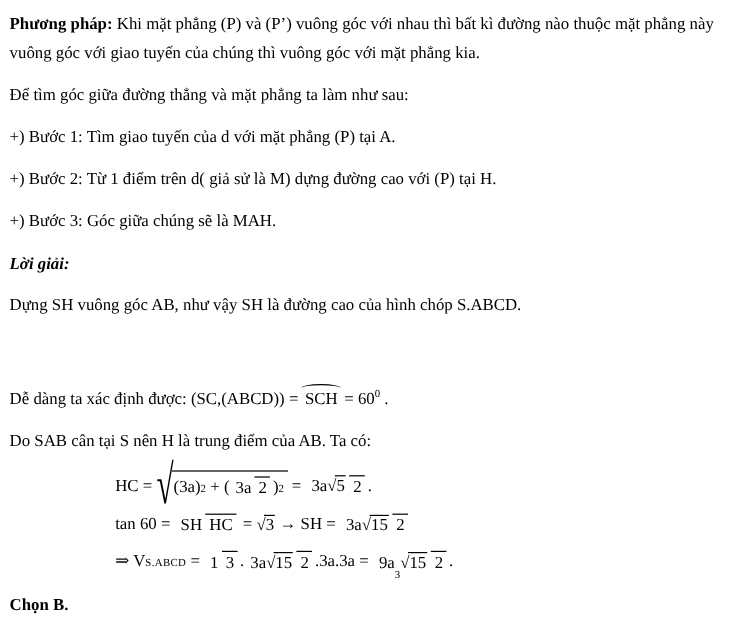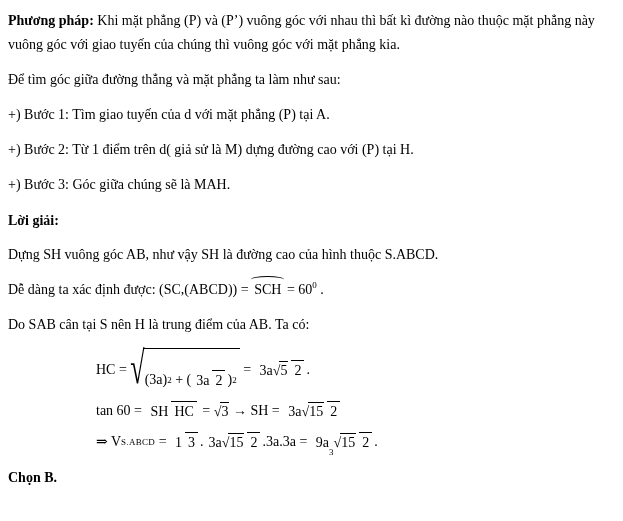--- a/index.html
+++ b/index.html
@@ -20,42 +20,42 @@
   .frac .den { display:block; border-top:1px solid #000; padding:0 3px; line-height:19px; text-align:center; align-self:stretch; }
   sup.p2 { font-size:9px; line-height:0; vertical-align:6px; }
   sub.vsub { font-size:9px; line-height:0; vertical-align:-4px; letter-spacing:0.3px; }
   
   .rsqrt { display:inline-flex; align-items:flex-start; }
   .rsqrt .sym { line-height:19px; }
   .rsqrt .bod { border-top:1px solid #000; margin-left:-1px; padding:0 1px; line-height:18px; }
   
   .bsqrt { display:inline-flex; align-items:center; }
   .bsqrt .sym { display:inline-block; font-size:26px; transform:scaleY(1.75); transform-origin:50% 55%; line-height:1; margin-right:-2px; }
-  .bsqrt .bod { display:inline-flex; align-items:center; border-top:1px solid #000; padding:19px 3px 0 2px; }
+  .bsqrt .bod { display:inline-flex; align-items:center; border-top:1px solid #000; padding:2px 3px 0 2px; }
   
-  .hat { position:relative; display:inline-block; padding:0 2px; }
+  .hat { position:relative; display:inline-block; padding:0 2px;margin-top:44px; }
   .hat::before { content:""; position:absolute; left:-1px; right:-1px; top:-2px; height:6px;
     border-top:1.4px solid #000; border-radius:50% 50% 0 0; }
   .sp { white-space:pre; }
   .answer { }
 </style>
 </head>
 <body>
 
 <p><span class="bold">Phương pháp:</span> <span>Khi mặt phẳng (P) và (P’) vuông góc với nhau thì bất kì đường nào thuộc mặt phẳng này vuông góc với giao tuyến của chúng thì vuông góc với mặt phẳng kia.</span></p>
 
 <p>Để tìm góc giữa đường thẳng và mặt phẳng ta làm như sau:</p>
 
 <p>+) Bước 1: Tìm giao tuyến của d với mặt phẳng (P) tại A.</p>
 <p>+) Bước 2: Từ 1 điểm trên d( giả sử là M) dựng đường cao với (P) tại H.</p>
 <p>+) Bước 3: Góc giữa chúng sẽ là MAH.</p>
 
-<p class="bold" style="margin-bottom:10px;">Lời giải:</p>
+<p class="bold" style="margin-bottom:10px;font-style:italic;">Lời giải:</p>
 
-<p>Dựng SH vuông góc AB, như vậy SH là đường cao của hình thuộc S.ABCD.</p>
+<p>Dựng SH vuông góc AB, như vậy SH là đường cao của hình chóp S.ABCD.</p>
 
 <p><span>Dễ dàng ta xác định được: </span><span>(SC,(ABCD)) = </span><span class="hat">SCH</span><span> = 60</span><sup class="p2">0</sup><span> .</span></p>
 
 <p style="margin-top:0;">Do SAB cân tại S nên H là trung điểm của AB. Ta có:</p>
 
 <div class="eq-block">
 
   <div class="eq-row">
     <span class="sp">HC = </span>
     <span class="bsqrt">

